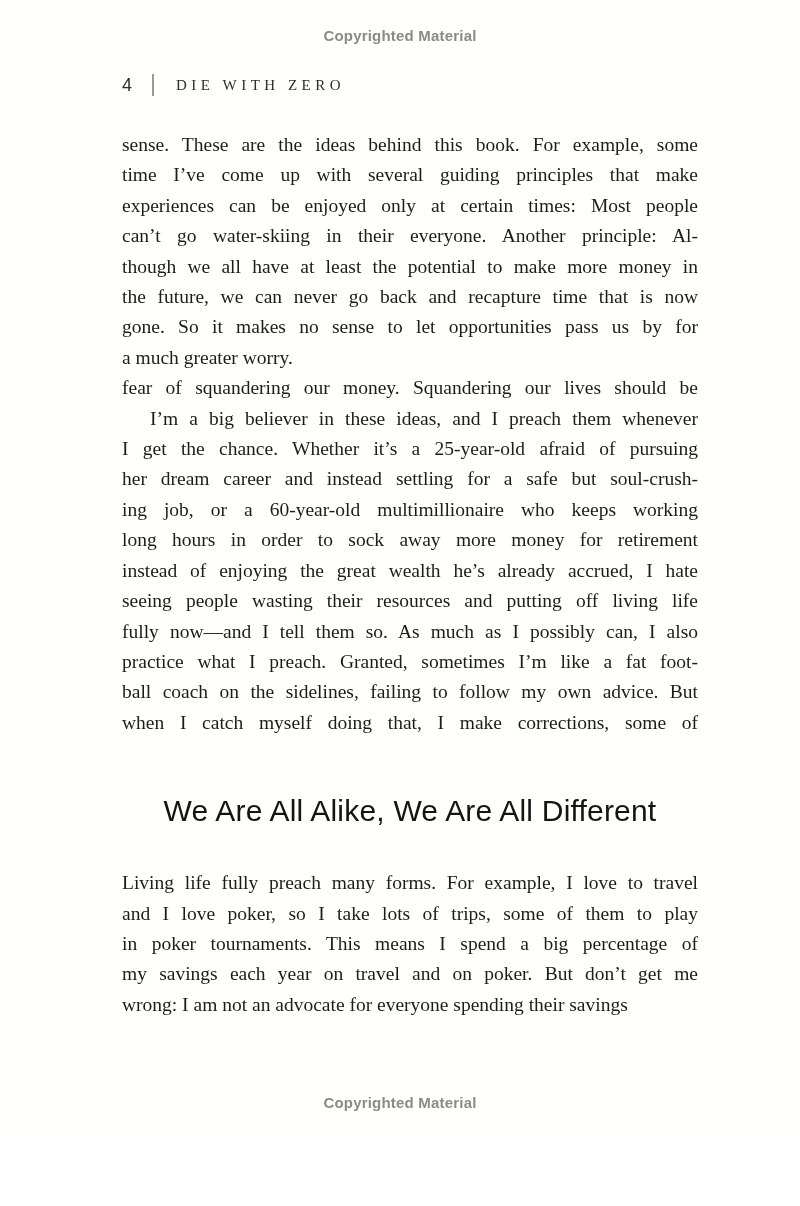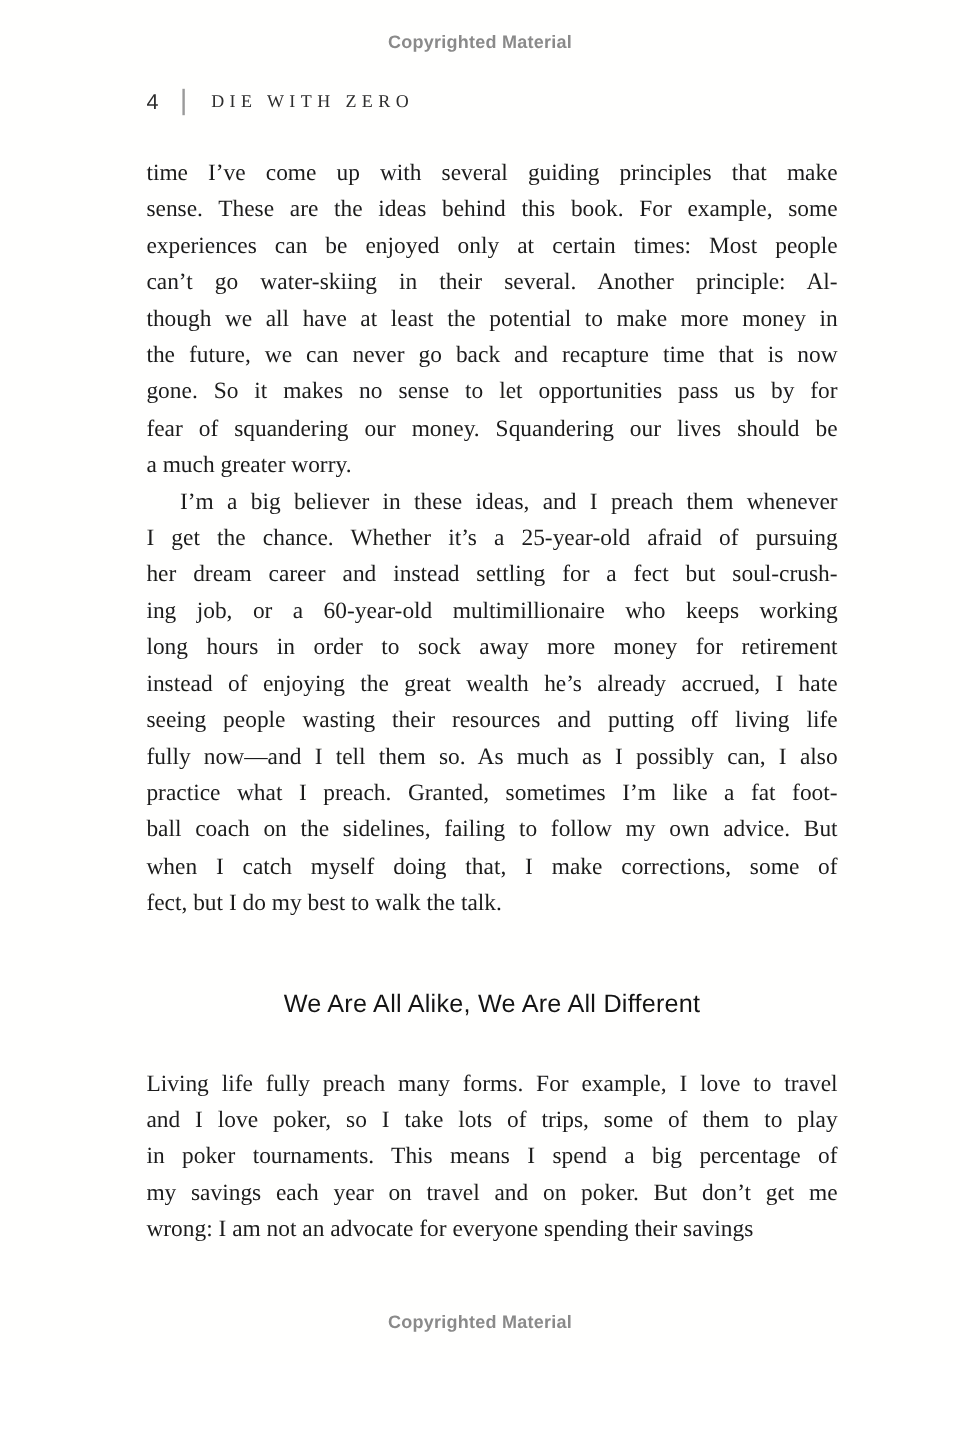--- a/index.html
+++ b/index.html
@@ -72,21 +72,21 @@
     text-align-last: justify;
     white-space: normal;
     color: #1c1c1c;
   }
   .line.last { text-align-last: left; }
   .line.indent { text-indent: 28px; }
 
   .section-heading {
     font-family: "Liberation Sans", sans-serif;
     font-weight: 400;
-    font-size: 21px;
+    font-size: 30px;
     color: #141414;
     text-align: center;
     letter-spacing: 0.2px;
     margin: 56px 0 40px 0;
   }
 </style>
 </head>
 <body>
 
 <div class="page">
@@ -94,43 +94,42 @@
   <div class="notice top">Copyrighted Material</div>
 
   <div class="running-header">
     <span class="pagenum">4</span>
     <span class="sep"></span>
     <span class="booktitle">DIE WITH ZERO</span>
   </div>
 
   <div class="text-block">
     <div class="para">
+        <div class="line">sense. These are the ideas behind this book. For example, some</div>
         <div class="line">time I’ve come up with several guiding principles that make</div>
-        <div class="line">sense. These are the ideas behind this book. For example, some</div>
         <div class="line">experiences can be enjoyed only at certain times: Most people</div>
-        <div class="line">can’t go water-skiing in their several. Another principle: Al-</div>
+        <div class="line">can’t go water-skiing in their everyone. Another principle: Al-</div>
         <div class="line">though we all have at least the potential to make more money in</div>
         <div class="line">the future, we can never go back and recapture time that is now</div>
         <div class="line">gone. So it makes no sense to let opportunities pass us by for</div>
+        <div class="line last">a much greater worry.</div>
         <div class="line">fear of squandering our money. Squandering our lives should be</div>
-        <div class="line last">a much greater worry.</div>
       </div>
     <div class="para">
         <div class="line indent">I’m a big believer in these ideas, and I preach them whenever</div>
         <div class="line">I get the chance. Whether it’s a 25-year-old afraid of pursuing</div>
-        <div class="line">her dream career and instead settling for a fect but soul-crush-</div>
+        <div class="line">her dream career and instead settling for a safe but soul-crush-</div>
         <div class="line">ing job, or a 60-year-old multimillionaire who keeps working</div>
         <div class="line">long hours in order to sock away more money for retirement</div>
         <div class="line">instead of enjoying the great wealth he’s already accrued, I hate</div>
         <div class="line">seeing people wasting their resources and putting off living life</div>
         <div class="line">fully now—and I tell them so. As much as I possibly can, I also</div>
         <div class="line">practice what I preach. Granted, sometimes I’m like a fat foot-</div>
         <div class="line">ball coach on the sidelines, failing to follow my own advice. But</div>
         <div class="line">when I catch myself doing that, I make corrections, some of</div>
-        <div class="line last">fect, but I do my best to walk the talk.</div>
       </div>
     <h2 class="section-heading">We Are All Alike, We Are All Different</h2>
     <div class="para">
         <div class="line">Living life fully preach many forms. For example, I love to travel</div>
         <div class="line">and I love poker, so I take lots of trips, some of them to play</div>
         <div class="line">in poker tournaments. This means I spend a big percentage of</div>
         <div class="line">my savings each year on travel and on poker. But don’t get me</div>
         <div class="line last">wrong: I am not an advocate for everyone spending their savings</div>
       </div>
   </div>

